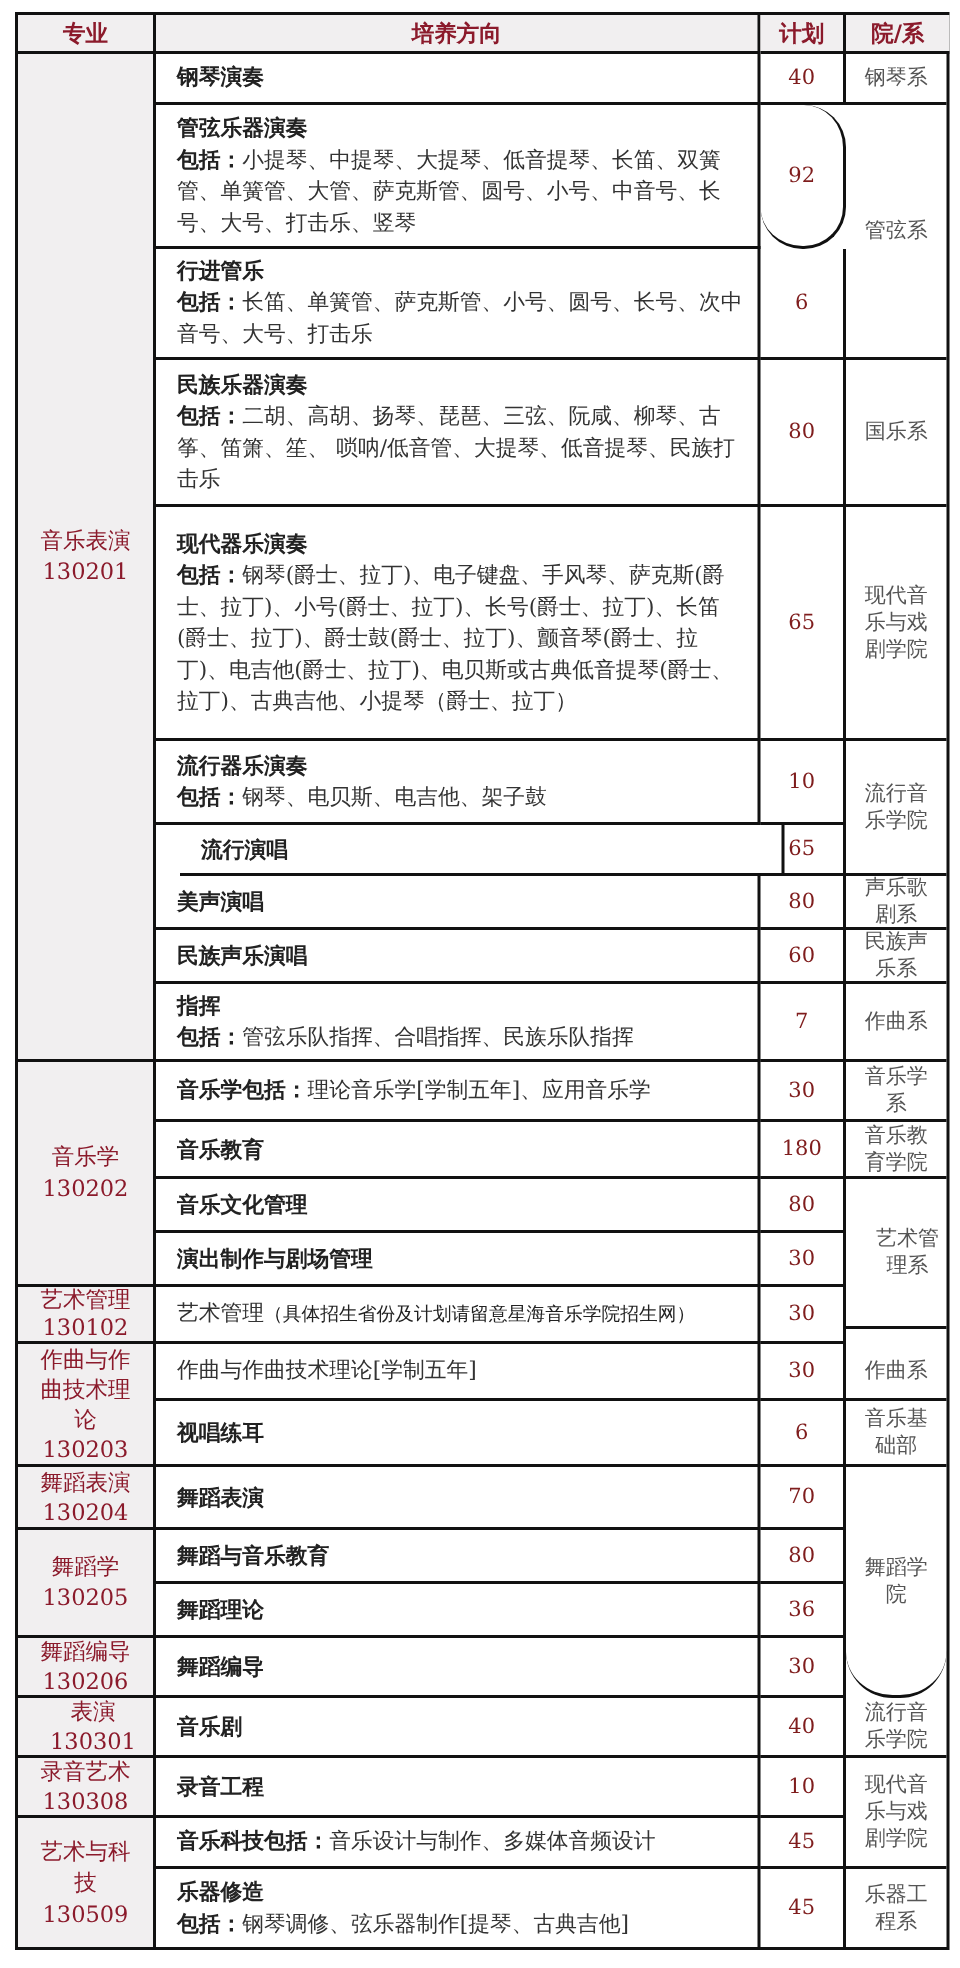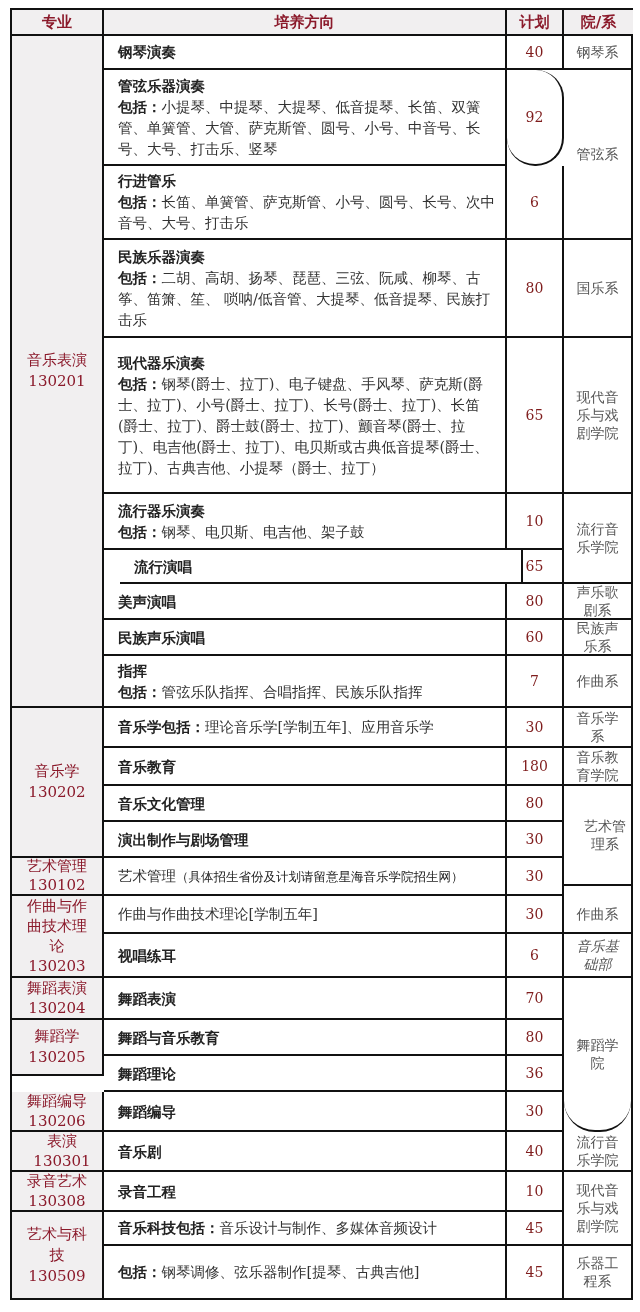--- a/index.html
+++ b/index.html
@@ -50,21 +50,21 @@
         <div>作曲与作曲技术理论</div>
         <div>130203</div>
       </div>
   </div>
   <div class="cell major" style="left:0;top:968px;width:92px;height:42px;line-height:20px;">
     <div>
         <div>舞蹈表演</div>
         <div>130204</div>
       </div>
   </div>
-  <div class="cell major" style="left:0;top:1010px;width:92px;height:56px;">
+  <div class="cell major" style="left:0;top:1010px;width:92px;height:72px;">
     <div>
         <div>舞蹈学</div>
         <div>130205</div>
       </div>
   </div>
   <div class="cell major" style="left:0;top:1082px;width:92px;height:40px;line-height:20px;">
     <div>
         <div>舞蹈编导</div>
         <div>130206</div>
       </div>
@@ -154,21 +154,21 @@
   <div class="cell dir" style="left:92px;top:1122px;width:403px;height:40px;">
     <span class="t">音乐剧</span>
   </div>
   <div class="cell dir" style="left:92px;top:1162px;width:403px;height:40px;">
     <span class="t">录音工程</span>
   </div>
   <div class="cell dir" style="left:92px;top:1202px;width:403px;height:34px;">
     <div><span class="t">音乐科技包括：</span><span>音乐设计与制作、多媒体音频设计</span></div>
   </div>
   <div class="cell dir last-row" style="left:92px;top:1236px;width:403px;height:52px;">
-    <div><span class="inc">包括：</span><span>钢琴调修、弦乐器制作[提琴、古典吉他]</span></div>
+    <div><div class="t">乐器修造</div><span class="inc">包括：</span><span>钢琴调修、弦乐器制作[提琴、古典吉他]</span></div>
   </div>
 
   <div class="cell plan" style="left:495px;top:26px;width:57px;height:34px;">40</div>
   <div class="cell plan" style="left:495px;top:60px;width:57px;height:96px;border-radius:28px;">92</div>
   <div class="cell plan" style="left:495px;top:156px;width:57px;height:74px;">6</div>
   <div class="cell plan" style="left:495px;top:230px;width:57px;height:98px;">80</div>
   <div class="cell plan" style="left:495px;top:328px;width:57px;height:156px;">65</div>
   <div class="cell plan" style="left:495px;top:484px;width:57px;height:56px;">10</div>
   <div class="cell plan" style="left:495px;top:540px;width:57px;height:34px;">65</div>
   <div class="cell plan" style="left:495px;top:574px;width:57px;height:36px;">80</div>
@@ -210,21 +210,21 @@
       <div style="width:48px;">音乐学系</div>
     </div>
   <div class="cell dept last-col" style="left:552px;top:738px;width:67px;height:38px;">
       <div style="width:48px;">音乐教育学院</div>
     </div>
   <div class="cell dept last-col" style="left:552px;top:776px;width:67px;height:100px;justify-content:flex-end;">
       <div style="width:48px;">艺术管理系</div>
     </div>
   <div class="cell dept last-col" style="left:552px;top:886px;width:67px;height:38px;">作曲系</div>
   <div class="cell dept last-col" style="left:552px;top:924px;width:67px;height:44px;">
-      <div style="width:48px;font-style:italic;">音乐基础部</div>
+      <div style="width:48px;">音乐基础部</div>
     </div>
   <div class="cell dept last-col" style="left:552px;top:968px;width:67px;height:154px;border-radius:31px;">
       <div style="width:48px;">舞蹈学院</div>
     </div>
   <div class="cell dept last-col" style="left:552px;top:1122px;width:67px;height:40px;">
       <div style="width:48px;">流行音乐学院</div>
     </div>
   <div class="cell dept last-col" style="left:552px;top:1162px;width:67px;height:74px;">
       <div style="width:48px;">现代音乐与戏剧学院</div>
     </div>

